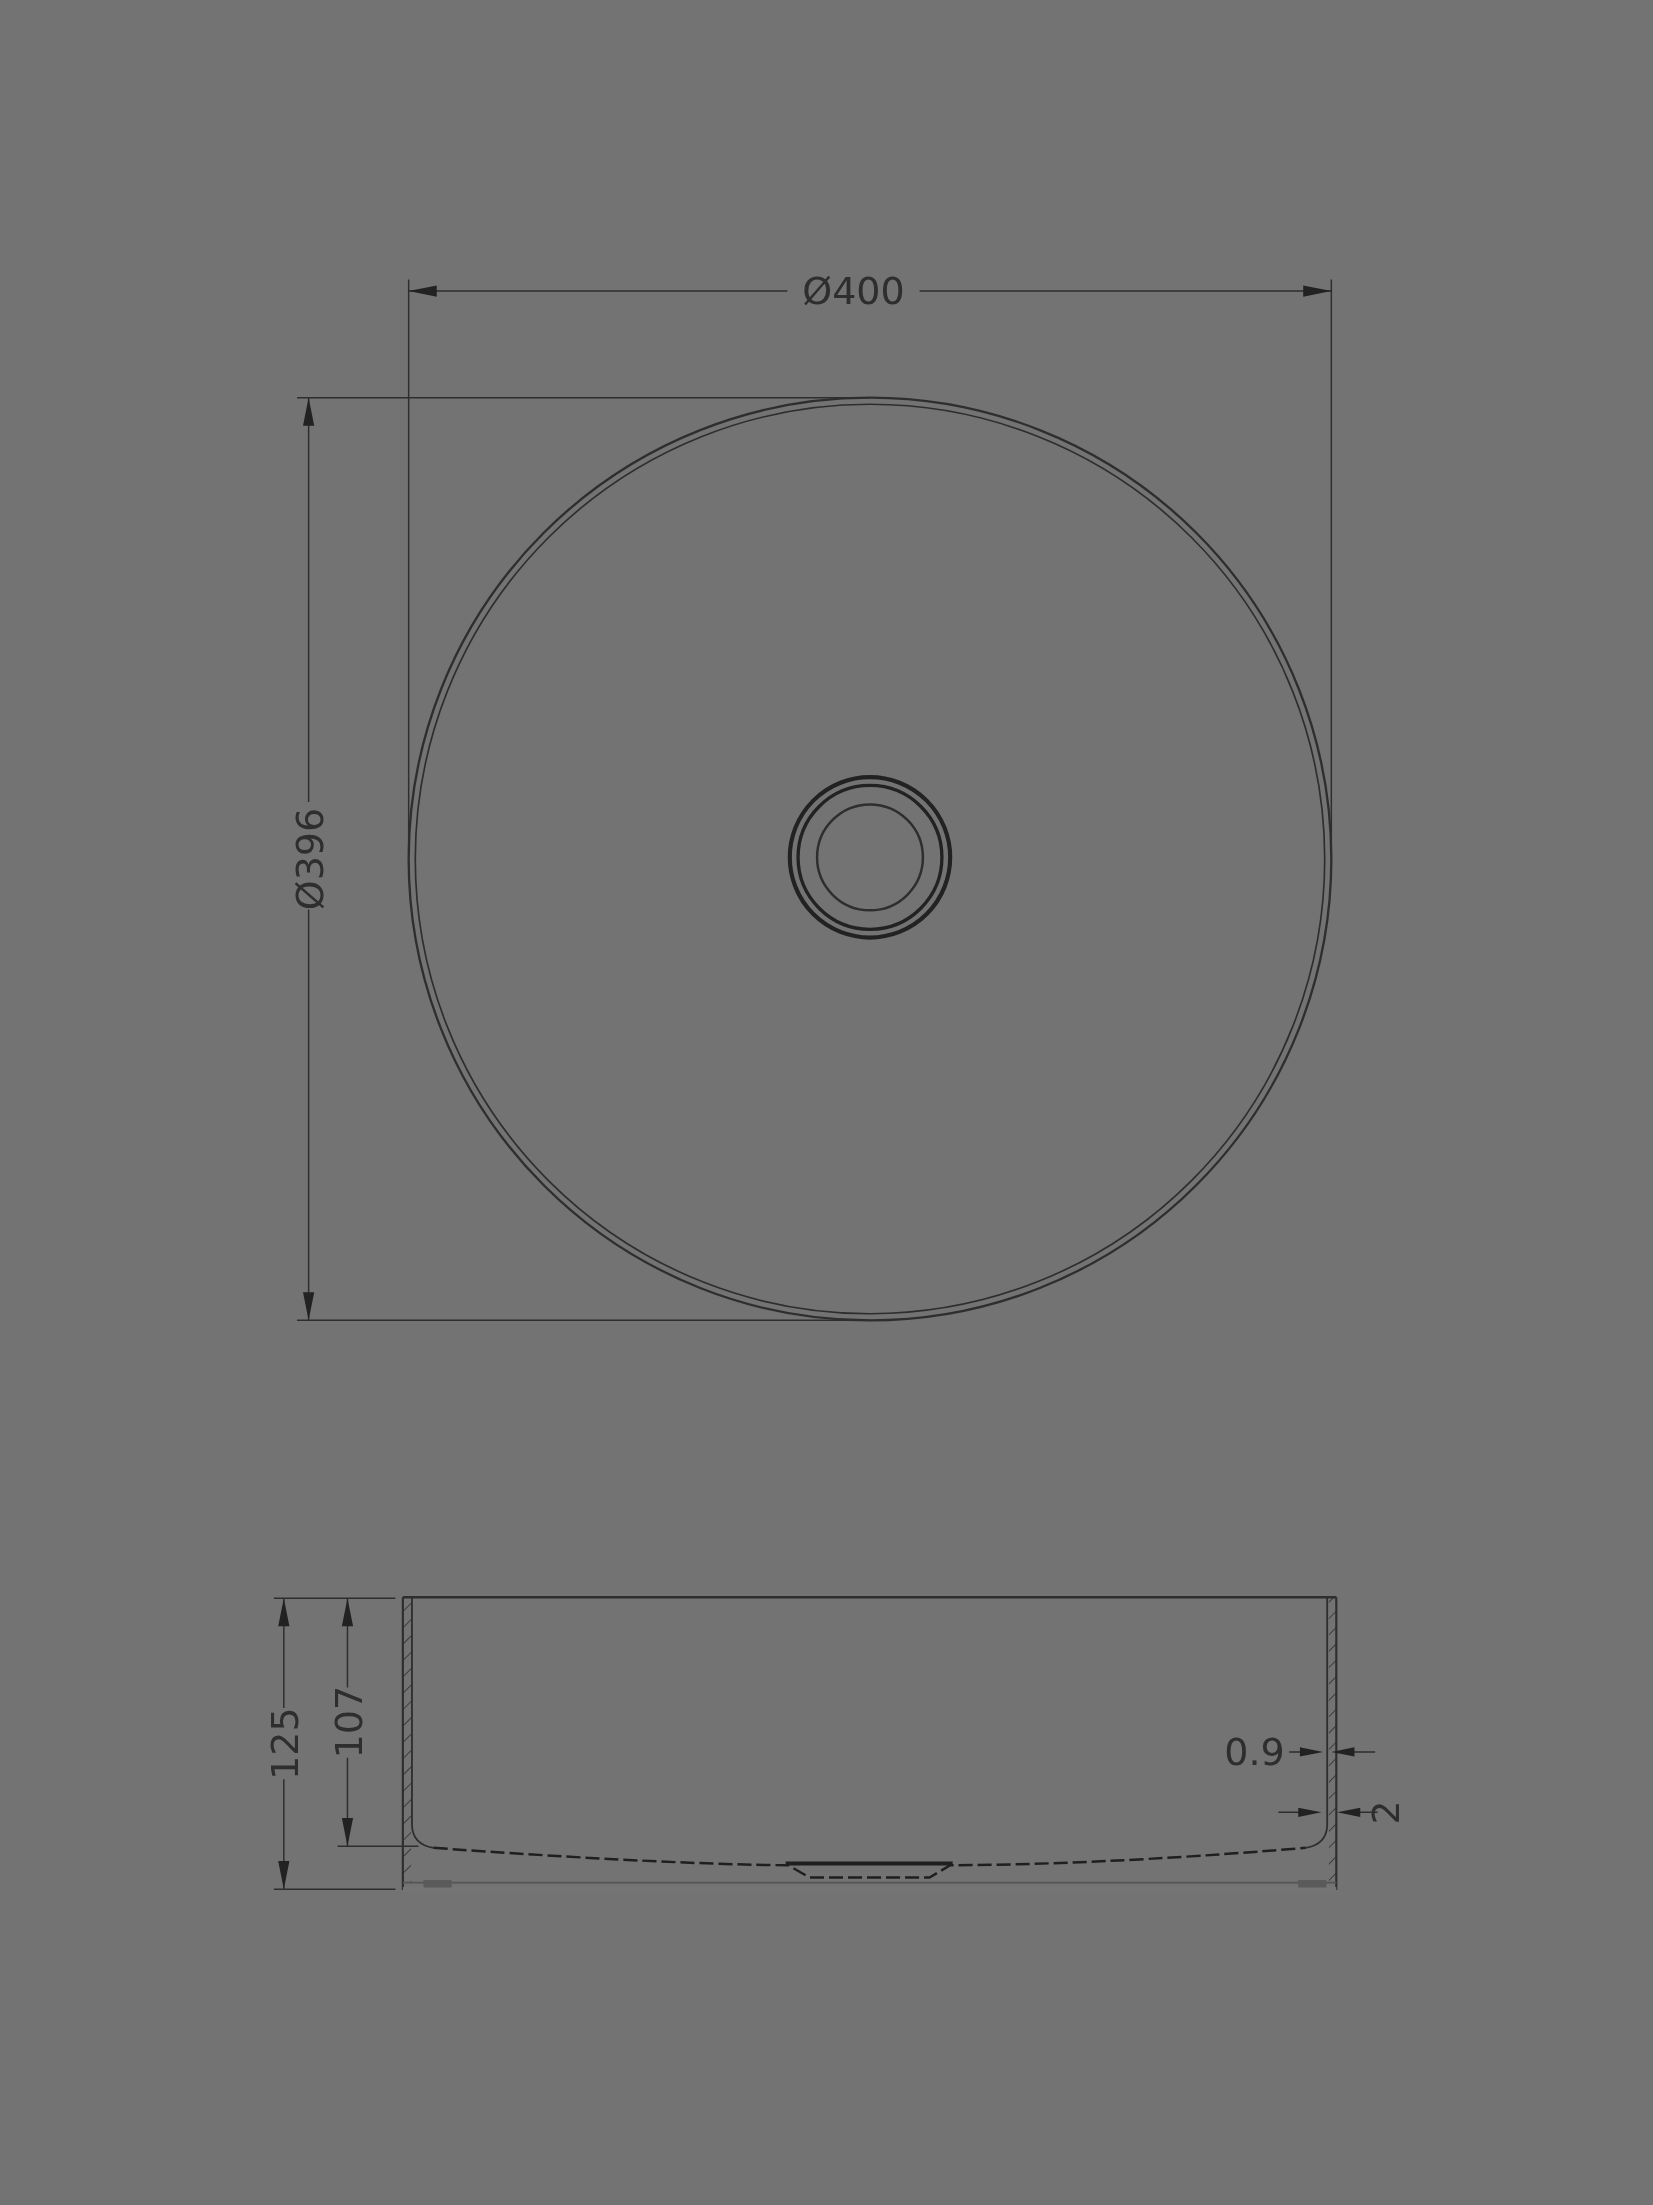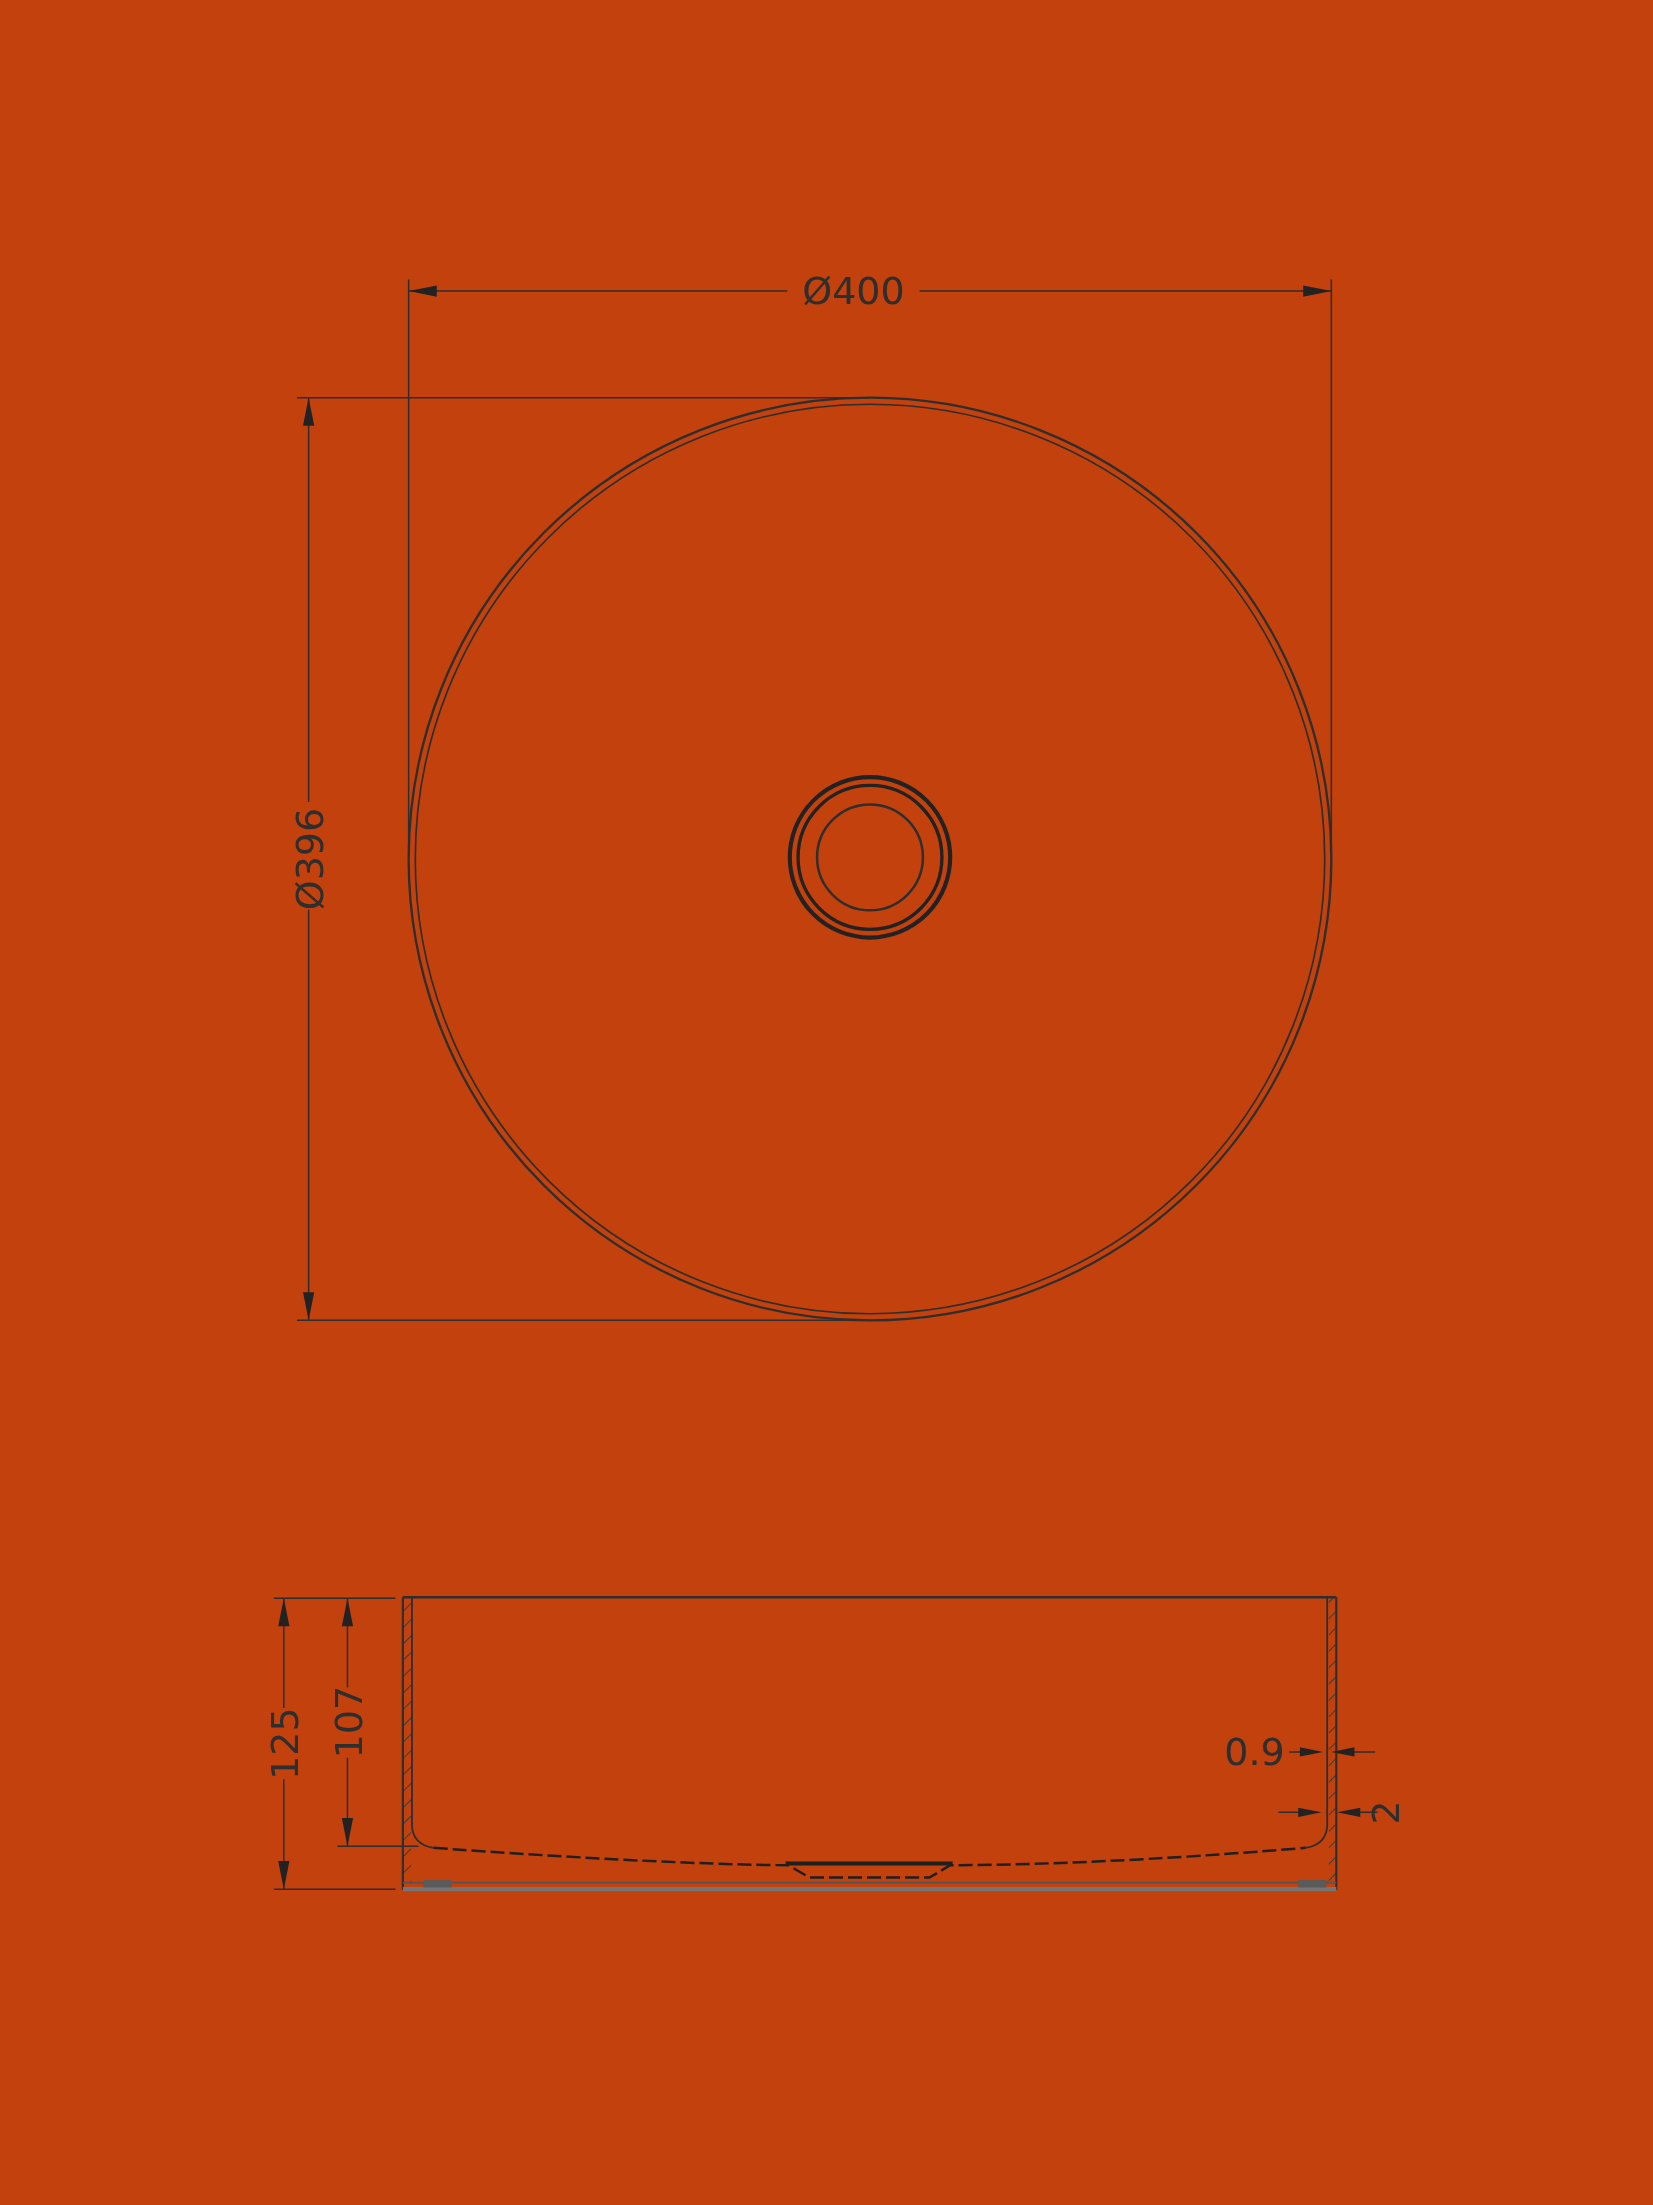--- a/index.html
+++ b/index.html
@@ -7,21 +7,21 @@
     padding: 0;
     background: #ffffff;
     width: 1654px;
     height: 2205px;
     font-family: "DejaVu Sans", sans-serif;
   }
   .canvas {
     position: relative;
     width: 1654px;
     height: 2205px;
-    background: #c2410c;
+    background: #737373;
     overflow: hidden;
   }
   svg { display: block; }
   text.dim {
     font-family: "DejaVu Sans", sans-serif;
     font-size: 46px;
     font-weight: 400;
     fill: #2e2e2e;
     letter-spacing: 0px;
   }

